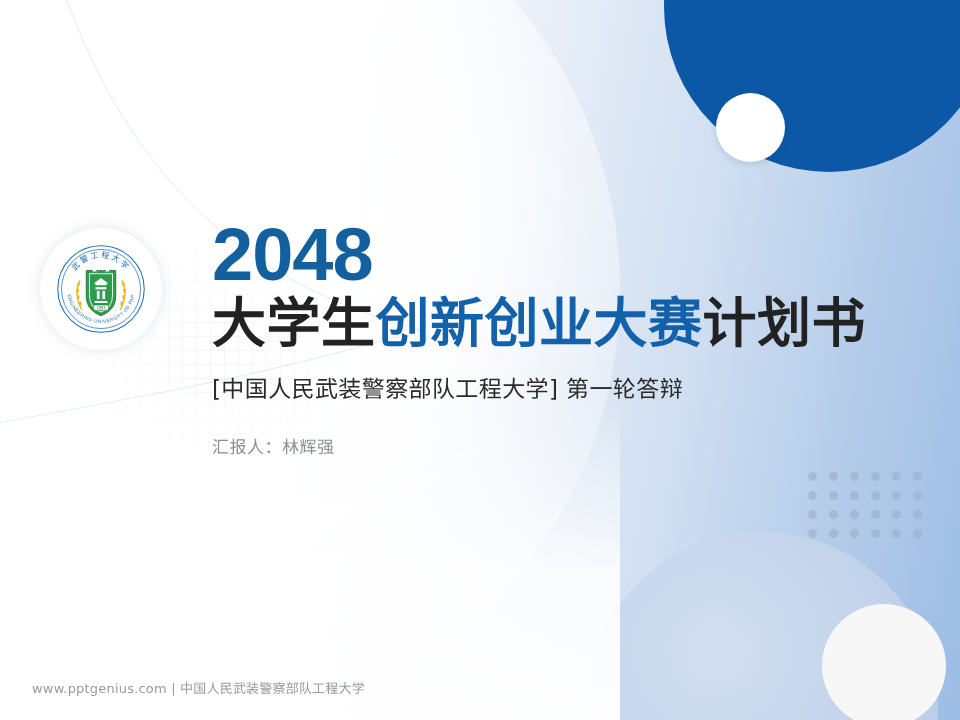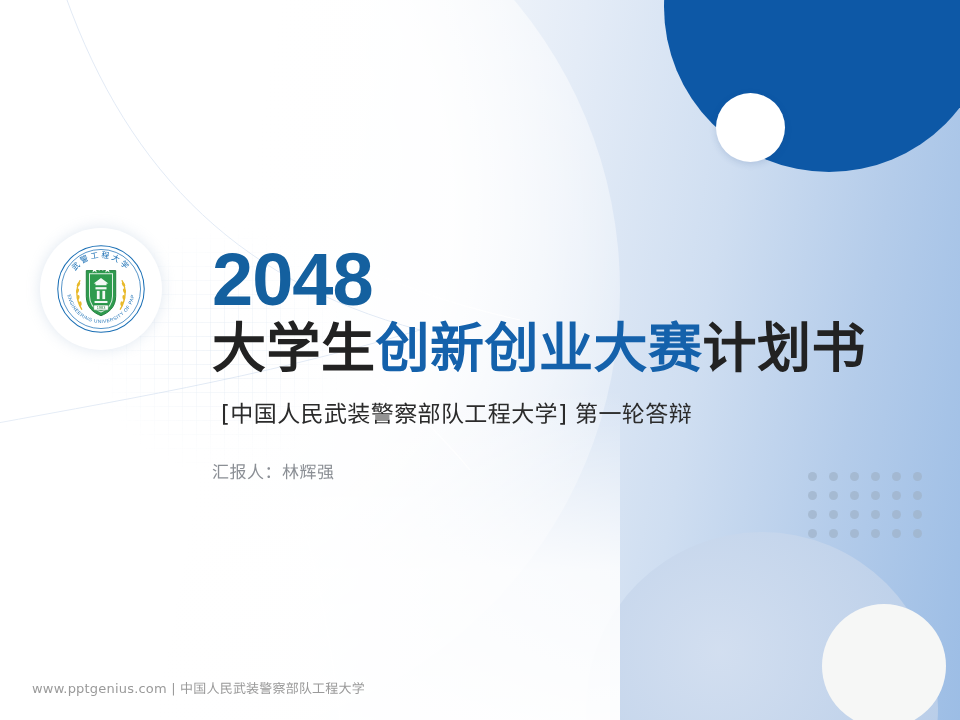--- a/index.html
+++ b/index.html
@@ -140,21 +140,21 @@
     height: 9px;
     border-radius: 50%;
     background: #9fb3c9;
     opacity: 0.72;
   }
 
   
   .text-block {
     position: absolute;
     left: 212px;
-    top: 240px;
+    top: 215px;
     width: 700px;
   }
   .year {
     font-size: 74px;
     line-height: 80px;
     font-weight: bold;
     color: #14609f;
     letter-spacing: -1px;
     font-family: "Liberation Sans", "DejaVu Sans", sans-serif;
   }
@@ -172,21 +172,20 @@
     color: #1461ab;
     margin-top: 24px;
   }
   .subtitle {
     margin-top: 18px;
     font-size: 23px;
     line-height: 32px;
     color: #2b2b2b;
     letter-spacing: 0.4px;
     font-family: "DejaVu Sans", "Liberation Sans", sans-serif;
-    margin-left: 9px;
   }
   .meta {
     margin-top: 28px;
     font-size: 17px;
     line-height: 28px;
     color: #8b8f95;
     letter-spacing: 0.5px;
     font-family: "DejaVu Sans", "Liberation Sans", sans-serif;
   }
 

